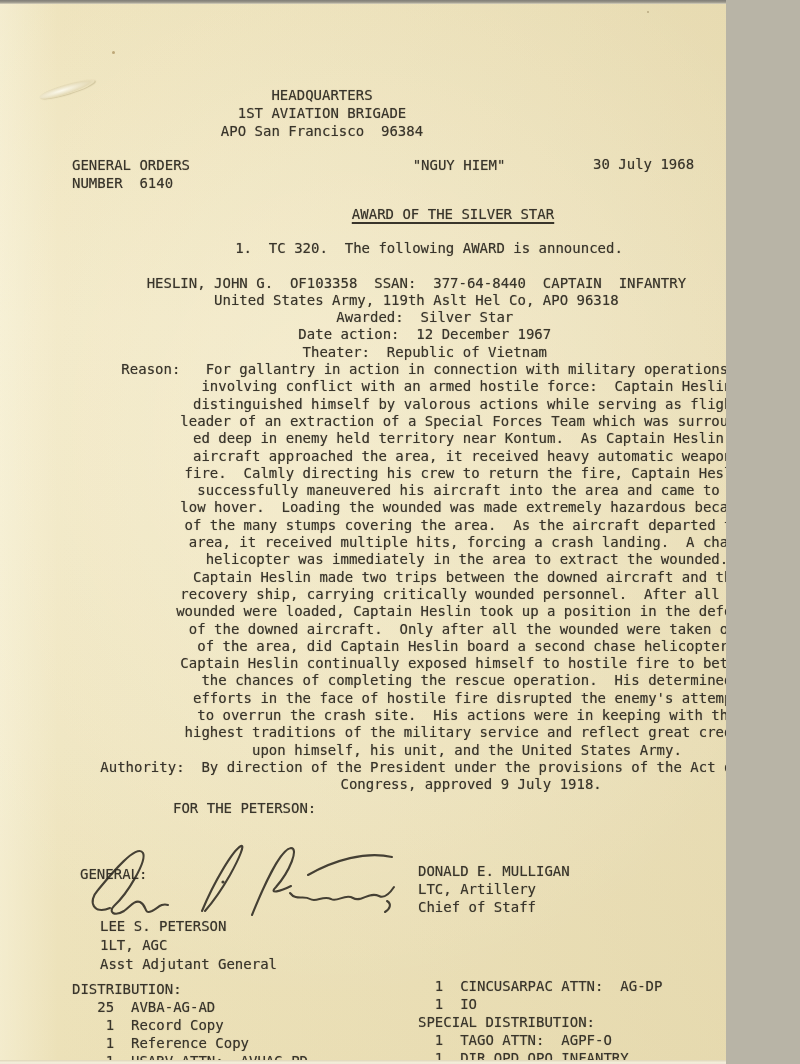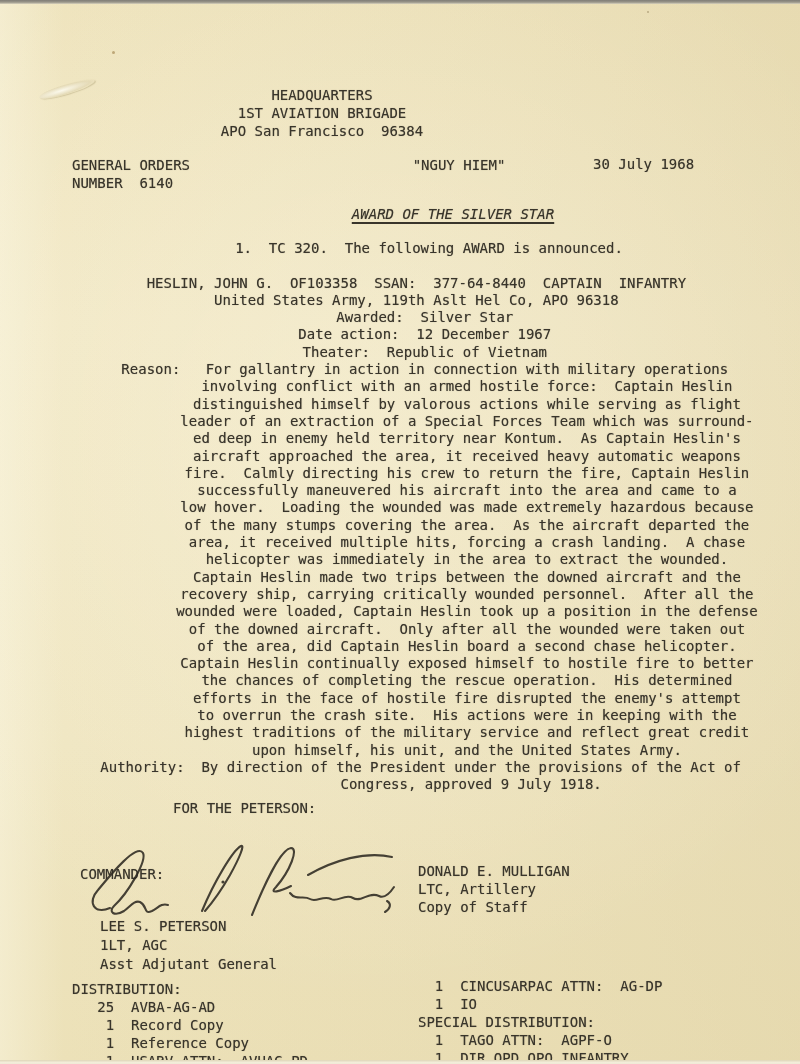--- a/index.html
+++ b/index.html
@@ -1,17 +1,17 @@
 <!DOCTYPE html>
 <html><head>
 <meta charset="utf-8">
 <style>
   html,body{margin:0;padding:0;background:#b8b4a6;}
   .stage{
-    position:relative;width:800px;height:1064px;overflow:hidden;
+    position:relative;width:726px;height:1064px;overflow:hidden;
     background:#14b8a6;
     font-family:"Liberation Mono","DejaVu Sans Mono",monospace;
   }
   .paper{
     position:absolute;inset:0;
     background:
       radial-gradient(ellipse 120% 90% at 45% 40%, rgba(255,252,235,0.35), rgba(0,0,0,0) 60%),
       linear-gradient(90deg, rgba(250,246,225,0.5) 0, rgba(250,246,225,0) 8%, rgba(220,205,160,0.18) 55%, rgba(214,198,150,0.28) 100%),
       linear-gradient(180deg, #eee3bc 0, #f1e7c4 30%, #efe5c0 70%, #ece1b8 100%);
   }
@@ -48,21 +48,21 @@
 
   <pre class="txt lh18 center" style="left:322px;top:86px;">HEADQUARTERS
 1ST AVIATION BRIGADE
 APO San Francisco  96384</pre>
 
   <pre class="txt lh18" style="left:72px;top:156px;">GENERAL ORDERS
 NUMBER  6140</pre>
   <pre class="txt center" style="left:459px;top:157px;">"NGUY HIEM"</pre>
   <pre class="txt" style="left:593px;top:156px;">30 July 1968</pre>
 
-  <pre class="txt center title" style="left:453px;top:206px;font-style:italic;">AWARD OF THE SILVER STAR</pre>
+  <pre class="txt center title" style="left:453px;top:206px;">AWARD OF THE SILVER STAR</pre>
 
   <pre class="txt" style="left:75px;top:240px;text-align:center;">   1.  TC 320.  The following AWARD is announced.
 
 HESLIN, JOHN G.  OF103358  SSAN:  377-64-8440  CAPTAIN  INFANTRY
 United States Army, 119th Aslt Hel Co, APO 96318
   Awarded:  Silver Star
   Date action:  12 December 1967
   Theater:  Republic of Vietnam
   Reason:   For gallantry in action in connection with military operations
             involving conflict with an armed hostile force:  Captain Heslin
@@ -85,41 +85,41 @@
             the chances of completing the rescue operation.  His determined
             efforts in the face of hostile fire disrupted the enemy's attempt
             to overrun the crash site.  His actions were in keeping with the
             highest traditions of the military service and reflect great credit
             upon himself, his unit, and the United States Army.
  Authority:  By direction of the President under the provisions of the Act of
              Congress, approved 9 July 1918.</pre>
 
   <pre class="txt" style="left:173px;top:800px;">FOR THE PETERSON:</pre>
 
-  <pre class="txt" style="left:80px;top:866px;">COMMANDER:</pre>
+  <pre class="txt" style="left:80px;top:866px;">GENERAL:</pre>
 
   <svg class="sig" width="322" height="92" viewBox="0 0 322 92">
     <g fill="none" stroke="#2e2a22" stroke-width="2.1" stroke-linecap="round" opacity="0.88">
       <path d="M26,68 C10,75 3,62 14,50 C28,33 53,3 59,13 C63,21 44,53 30,66 C24,72 30,77 40,71 C46,67 50,60 56,62 C64,66 59,75 68,71 C74,68 77,63 84,65"></path>
       <path d="M118,71 C130,42 149,10 157,6 C161,4 156,17 146,35 C138,49 128,63 121,71"></path>
       <path d="M168,75 C180,45 197,9 207,8 C215,8 206,31 192,47 C184,55 197,51 207,46"></path>
       <path d="M206,53 C212,61 220,55 226,59 C232,63 239,55 247,59 C253,63 261,53 269,58 C277,63 285,51 295,56 C301,59 306,53 310,47"></path>
       <path d="M303,61 C308,64 306,69 301,72"></path>
       <path d="M224,35 C250,20 282,11 308,17"></path>
       <circle cx="139" cy="42" r="1.6" fill="#2e2a22" stroke="none"></circle>
     </g>
   </svg>
 
   <pre class="txt lh19" style="left:100px;top:917px;">LEE S. PETERSON
 1LT, AGC
 Asst Adjutant General</pre>
 
   <pre class="txt lh18" style="left:418px;top:862px;">DONALD E. MULLIGAN
 LTC, Artillery
-Copy of Staff</pre>
+Chief of Staff</pre>
 
   <pre class="txt lh18" style="left:72px;top:980px;">DISTRIBUTION:
    25  AVBA-AG-AD
     1  Record Copy
     1  Reference Copy
     1  USARV ATTN:  AVHAG-PD</pre>
   <pre class="txt lh18" style="left:418px;top:977px;">  1  CINCUSARPAC ATTN:  AG-DP
   1  IO
 SPECIAL DISTRIBUTION:
   1  TAGO ATTN:  AGPF-O

